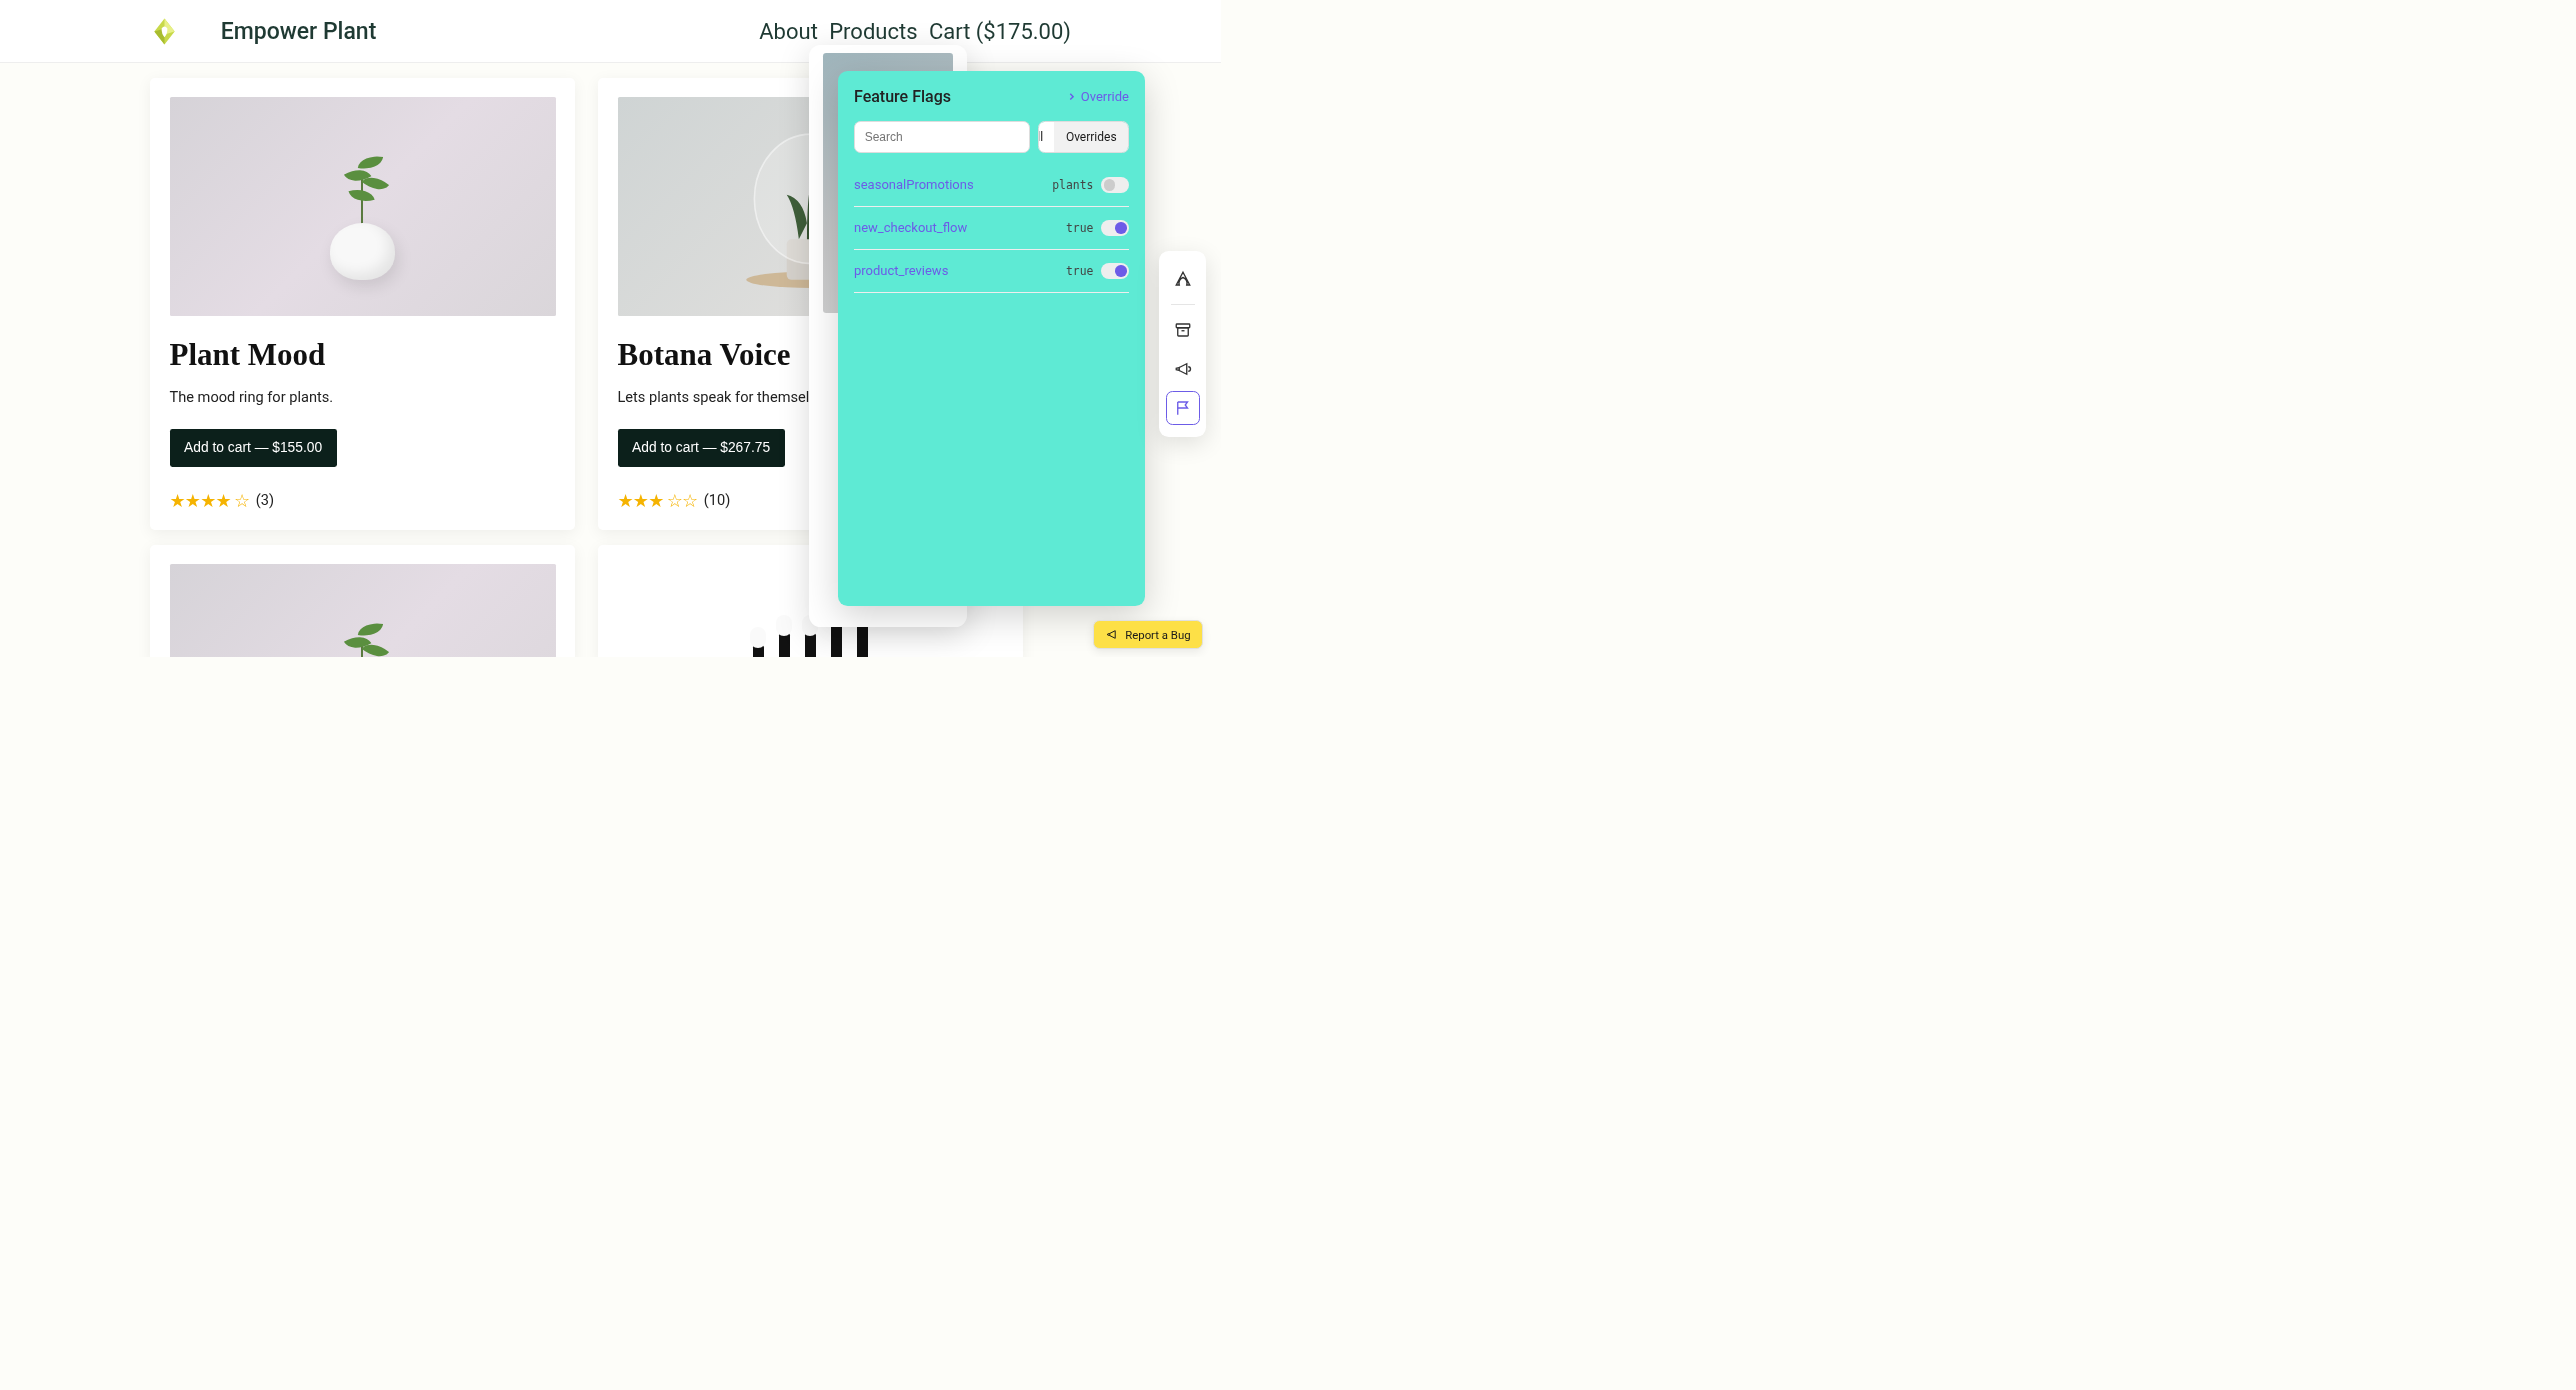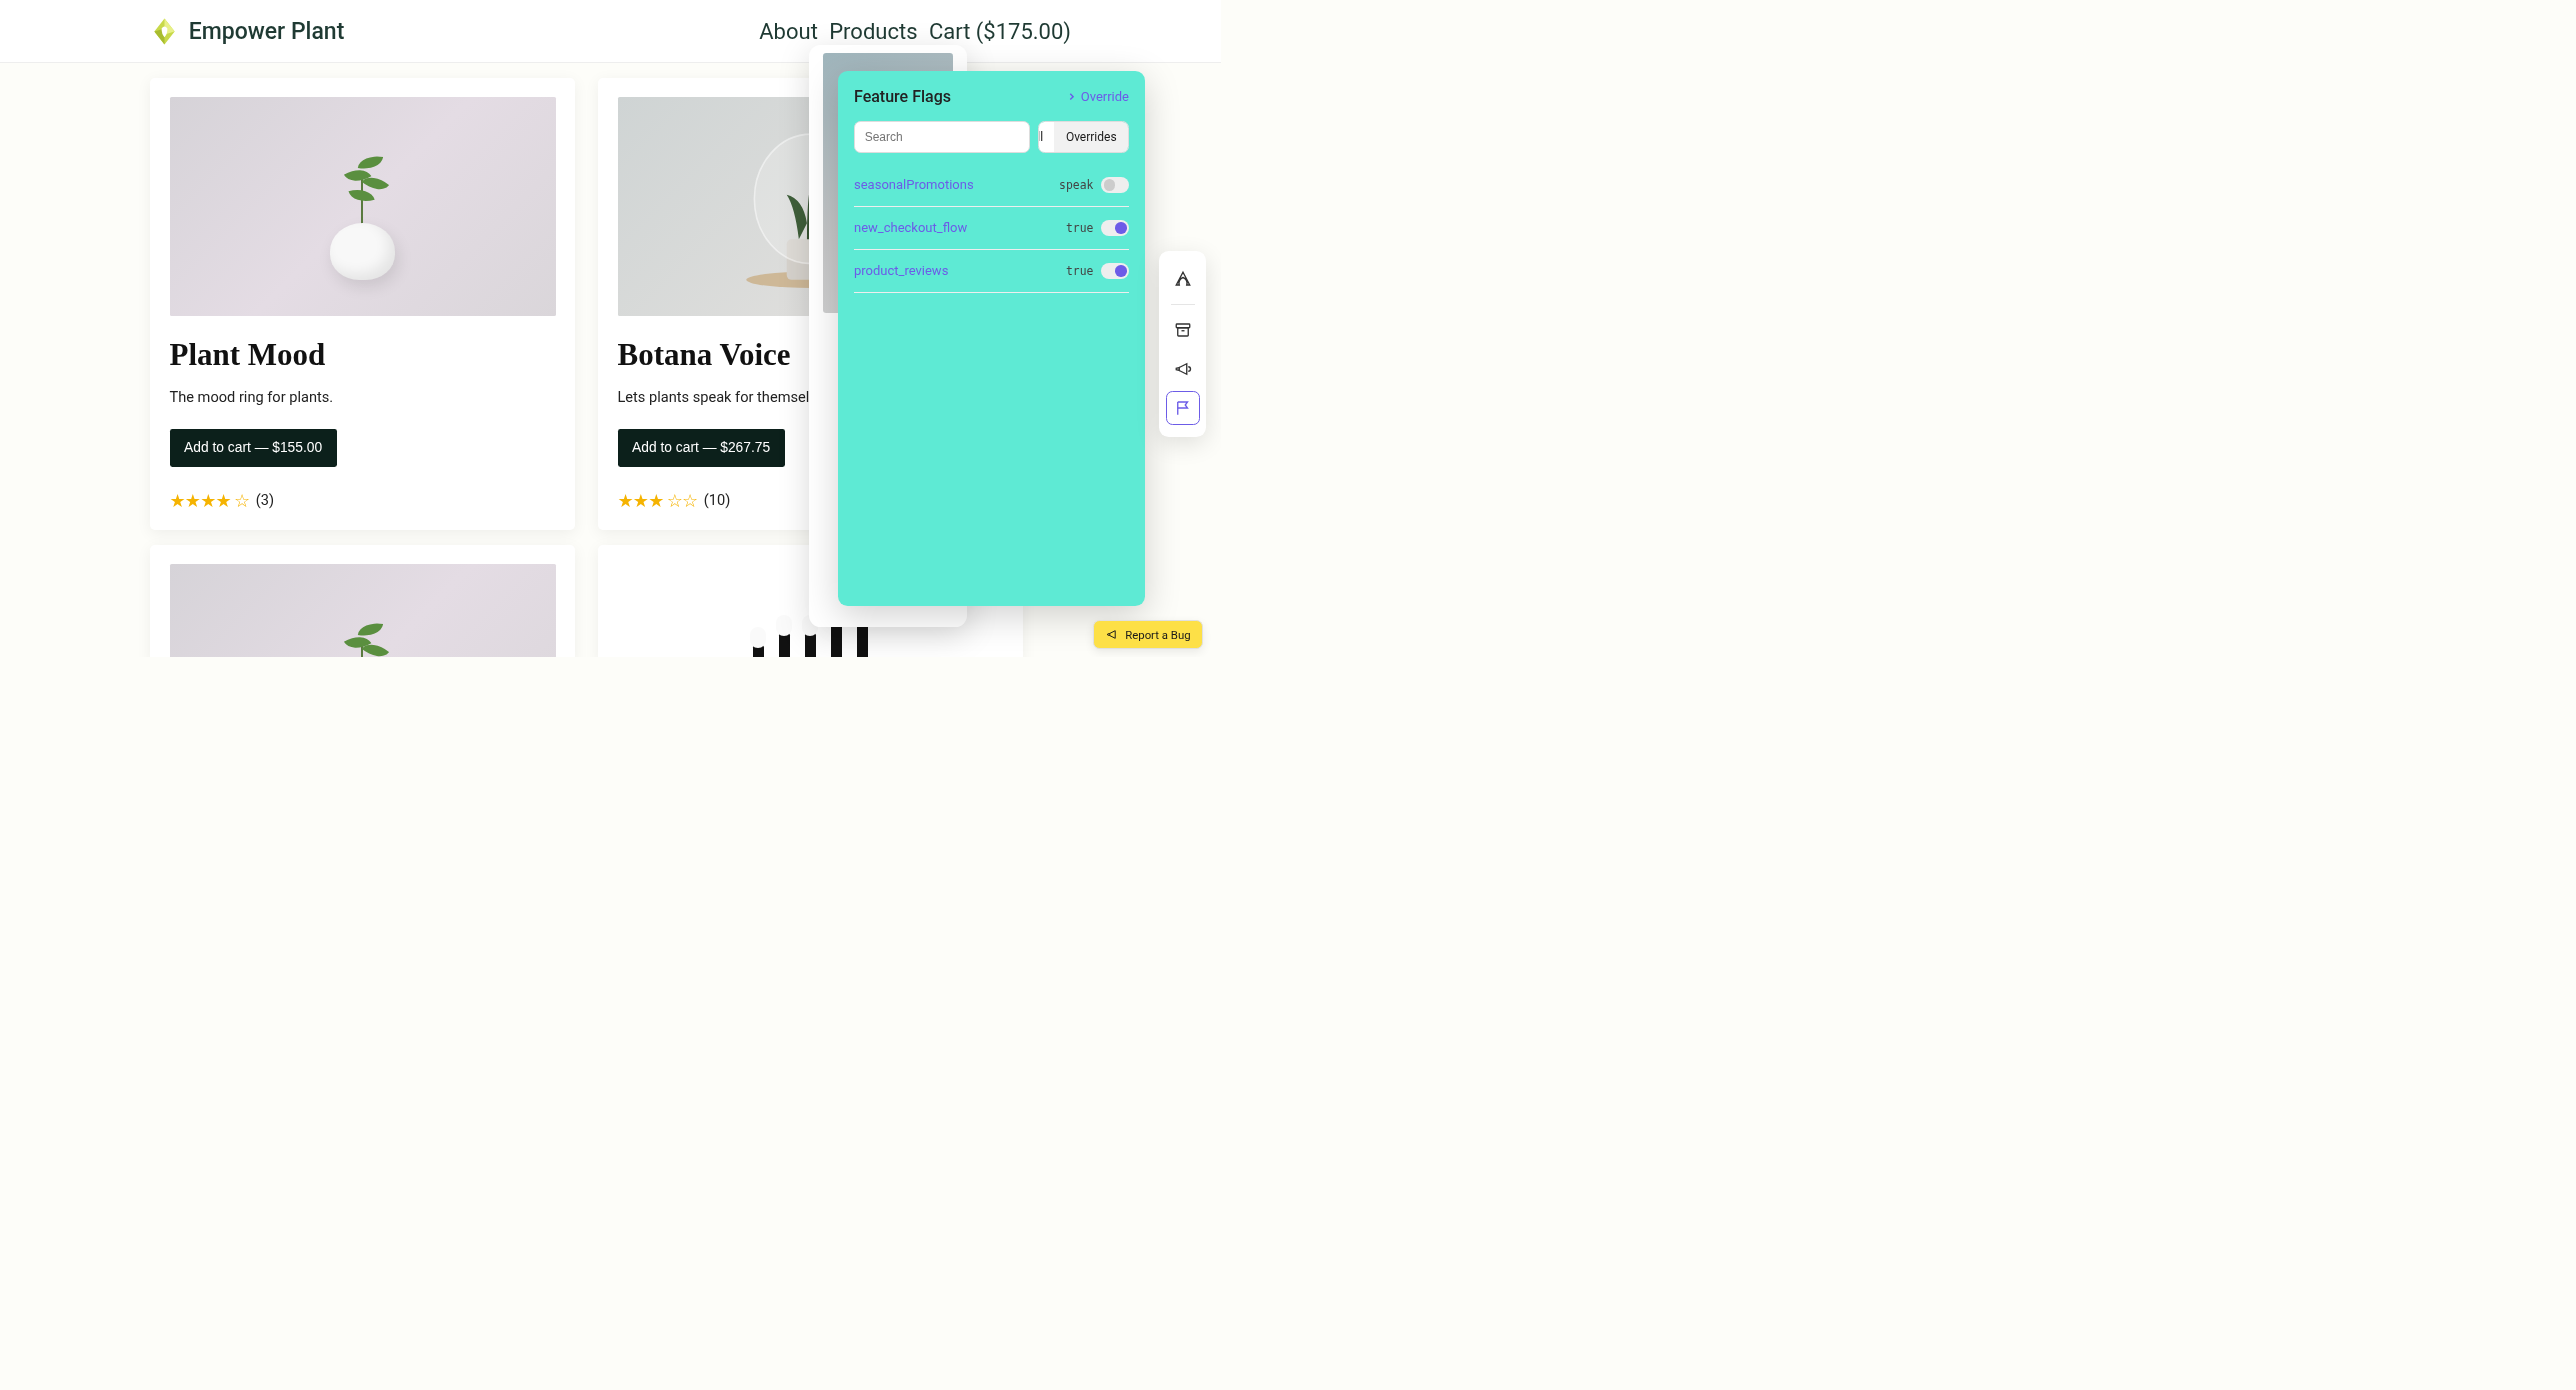--- a/index.html
+++ b/index.html
@@ -28,20 +28,21 @@
     }
     .brand-logo {
       width: 29px;
       height: 29px;
       position: relative;
     }
     .brand-name {
       font-size: 23px;
       font-weight: 500;
       color: #1f3a33;
+      margin-left: 32px;
     }
     .nav {
       display: flex;
       gap: 11.4px;
       font-size: 22px;
       color: #1f3a33;
     }
     .nav a { cursor: pointer; }
     .grid {
       display: grid;
@@ -447,21 +448,21 @@
     <input class="ff-search" placeholder="Search" style="">
     <div class="ff-toggle-group">
       <div class="ff-toggle">All</div>
       <div class="ff-toggle active">Overrides</div>
     </div>
   </div>
 
   <div class="ff-row">
     <div class="ff-key">seasonalPromotions</div>
     <div class="ff-right">
-      <span class="ff-val">speak</span>
+      <span class="ff-val">plants</span>
       <div class="switch">
           <div class="knob"></div>
         </div>
     </div>
   </div>
   <div class="ff-row">
     <div class="ff-key">new_checkout_flow</div>
     <div class="ff-right">
       <span class="ff-val">true</span>
       <div class="switch on">

